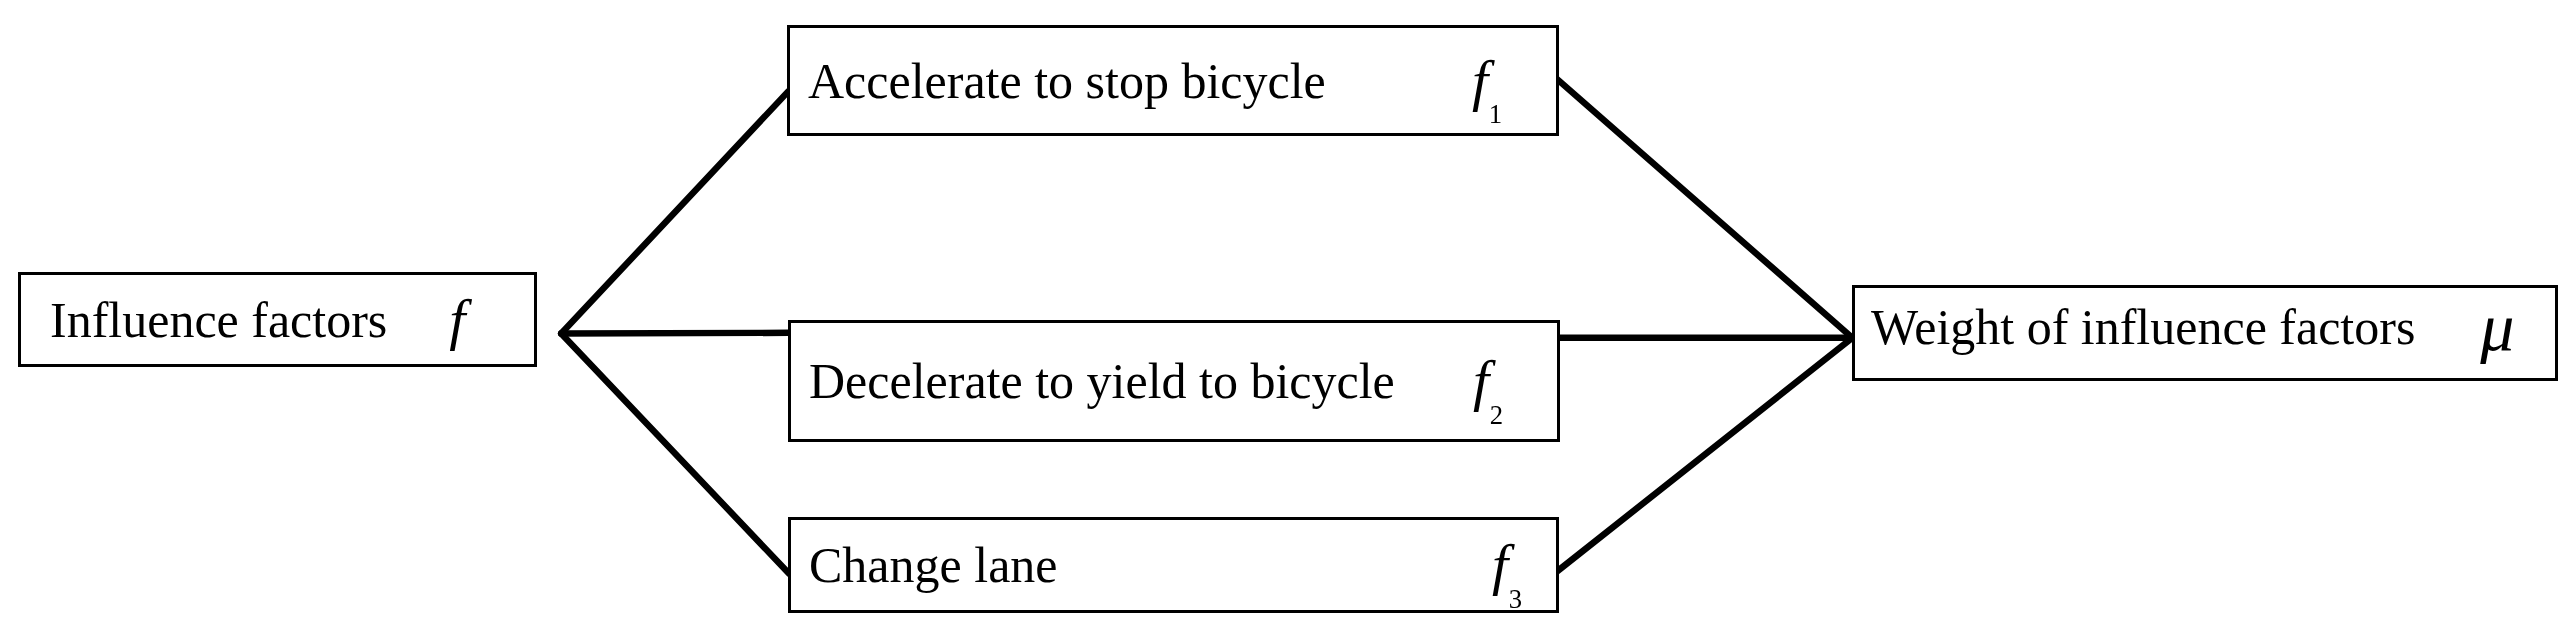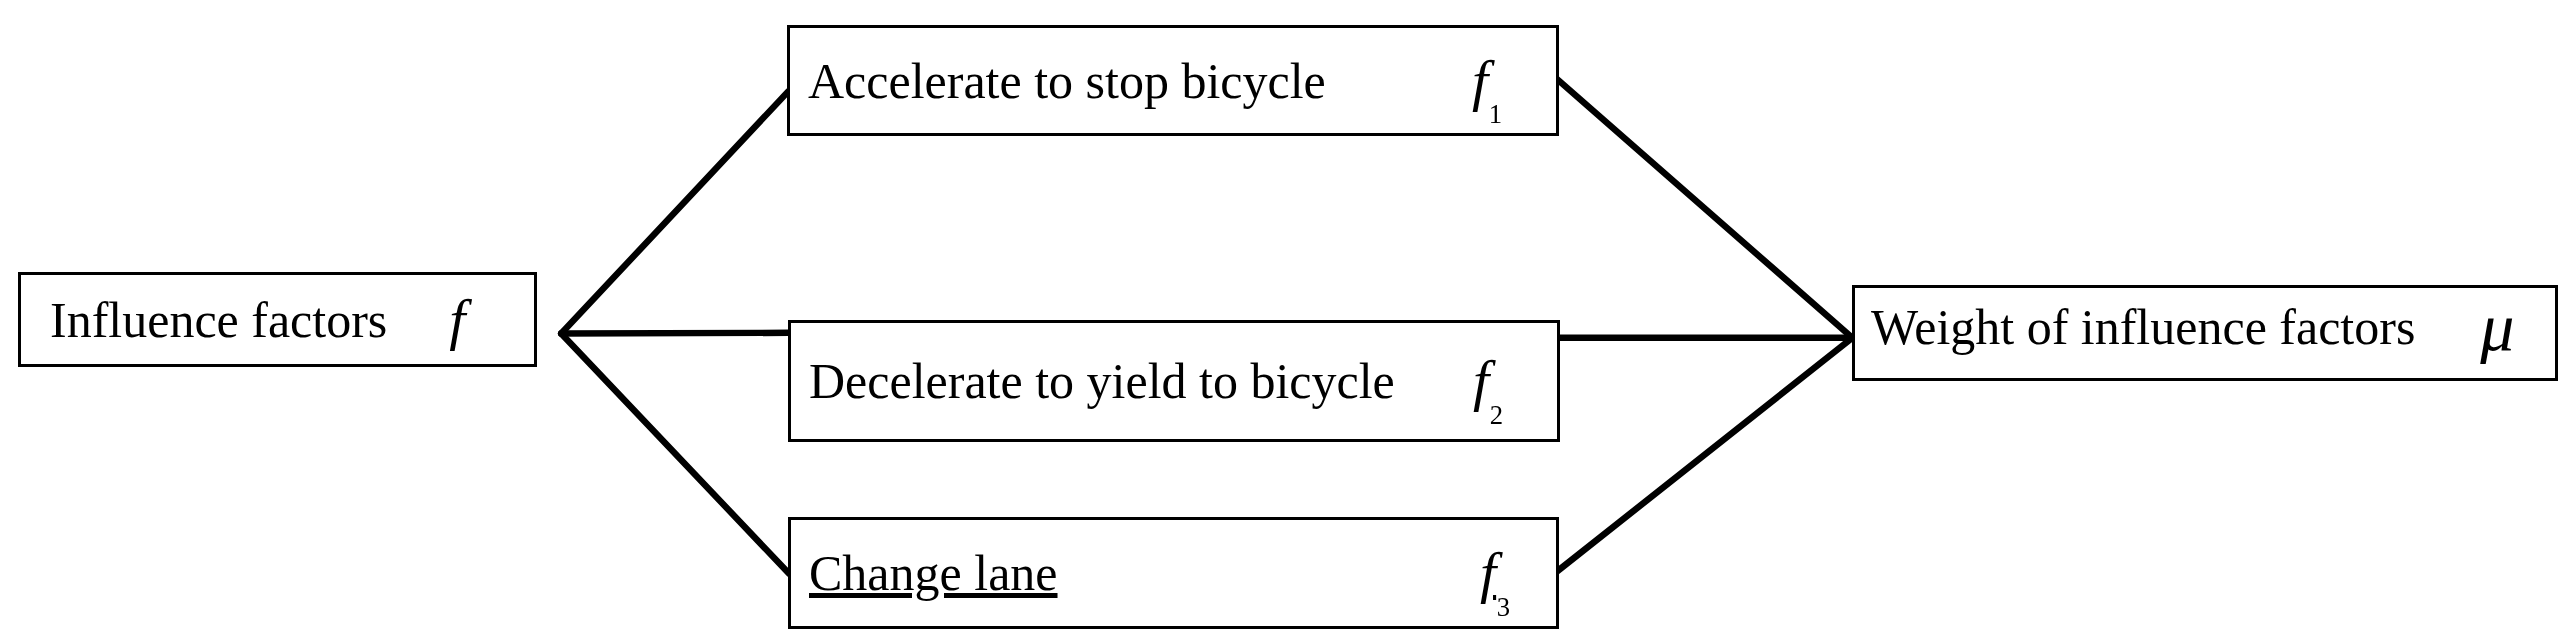--- a/index.html
+++ b/index.html
@@ -52,21 +52,21 @@
     font-style: normal;
     font-size: 0.46em;
     line-height: 0;
     position: relative;
     top: 0.42em;
     margin-left: 0.02em;
   }
   #node-influence   { left: 18px;   top: 272px; width: 519px;  height: 95px; padding: 0 68px 0 29px; }
   #node-accelerate  { left: 787px; top: 25px;  width: 772px; height: 111px; padding: 0 54px 0 18px; }
   #node-decelerate  { left: 788px; top: 272px; width: 772px; height: 122px; padding: 0 54px 0 18px; margin-top: 48px; }
-  #node-changelane  { left: 788px; top: 517px; width: 771px; height: 112px; padding: 0 46px 0 18px; text-decoration: underline; }
+  #node-changelane  { left: 788px; top: 517px; width: 771px; height: 96px; padding: 0 34px 0 18px; }
   #node-weight      { left: 1852px; top: 285px; width: 706px;  height: 96px; padding: 0 40px 12px 16px; }
   #node-weight .sym { font-size: 68px; }
 </style>
 </head>
 <body>
 
 <div class="canvas">
 
   <svg class="wires" width="2576" height="634" viewBox="0 0 3585 882" xmlns="http://www.w3.org/2000/svg">
     <line x1="781" y1="464" x2="1097" y2="127"></line>

